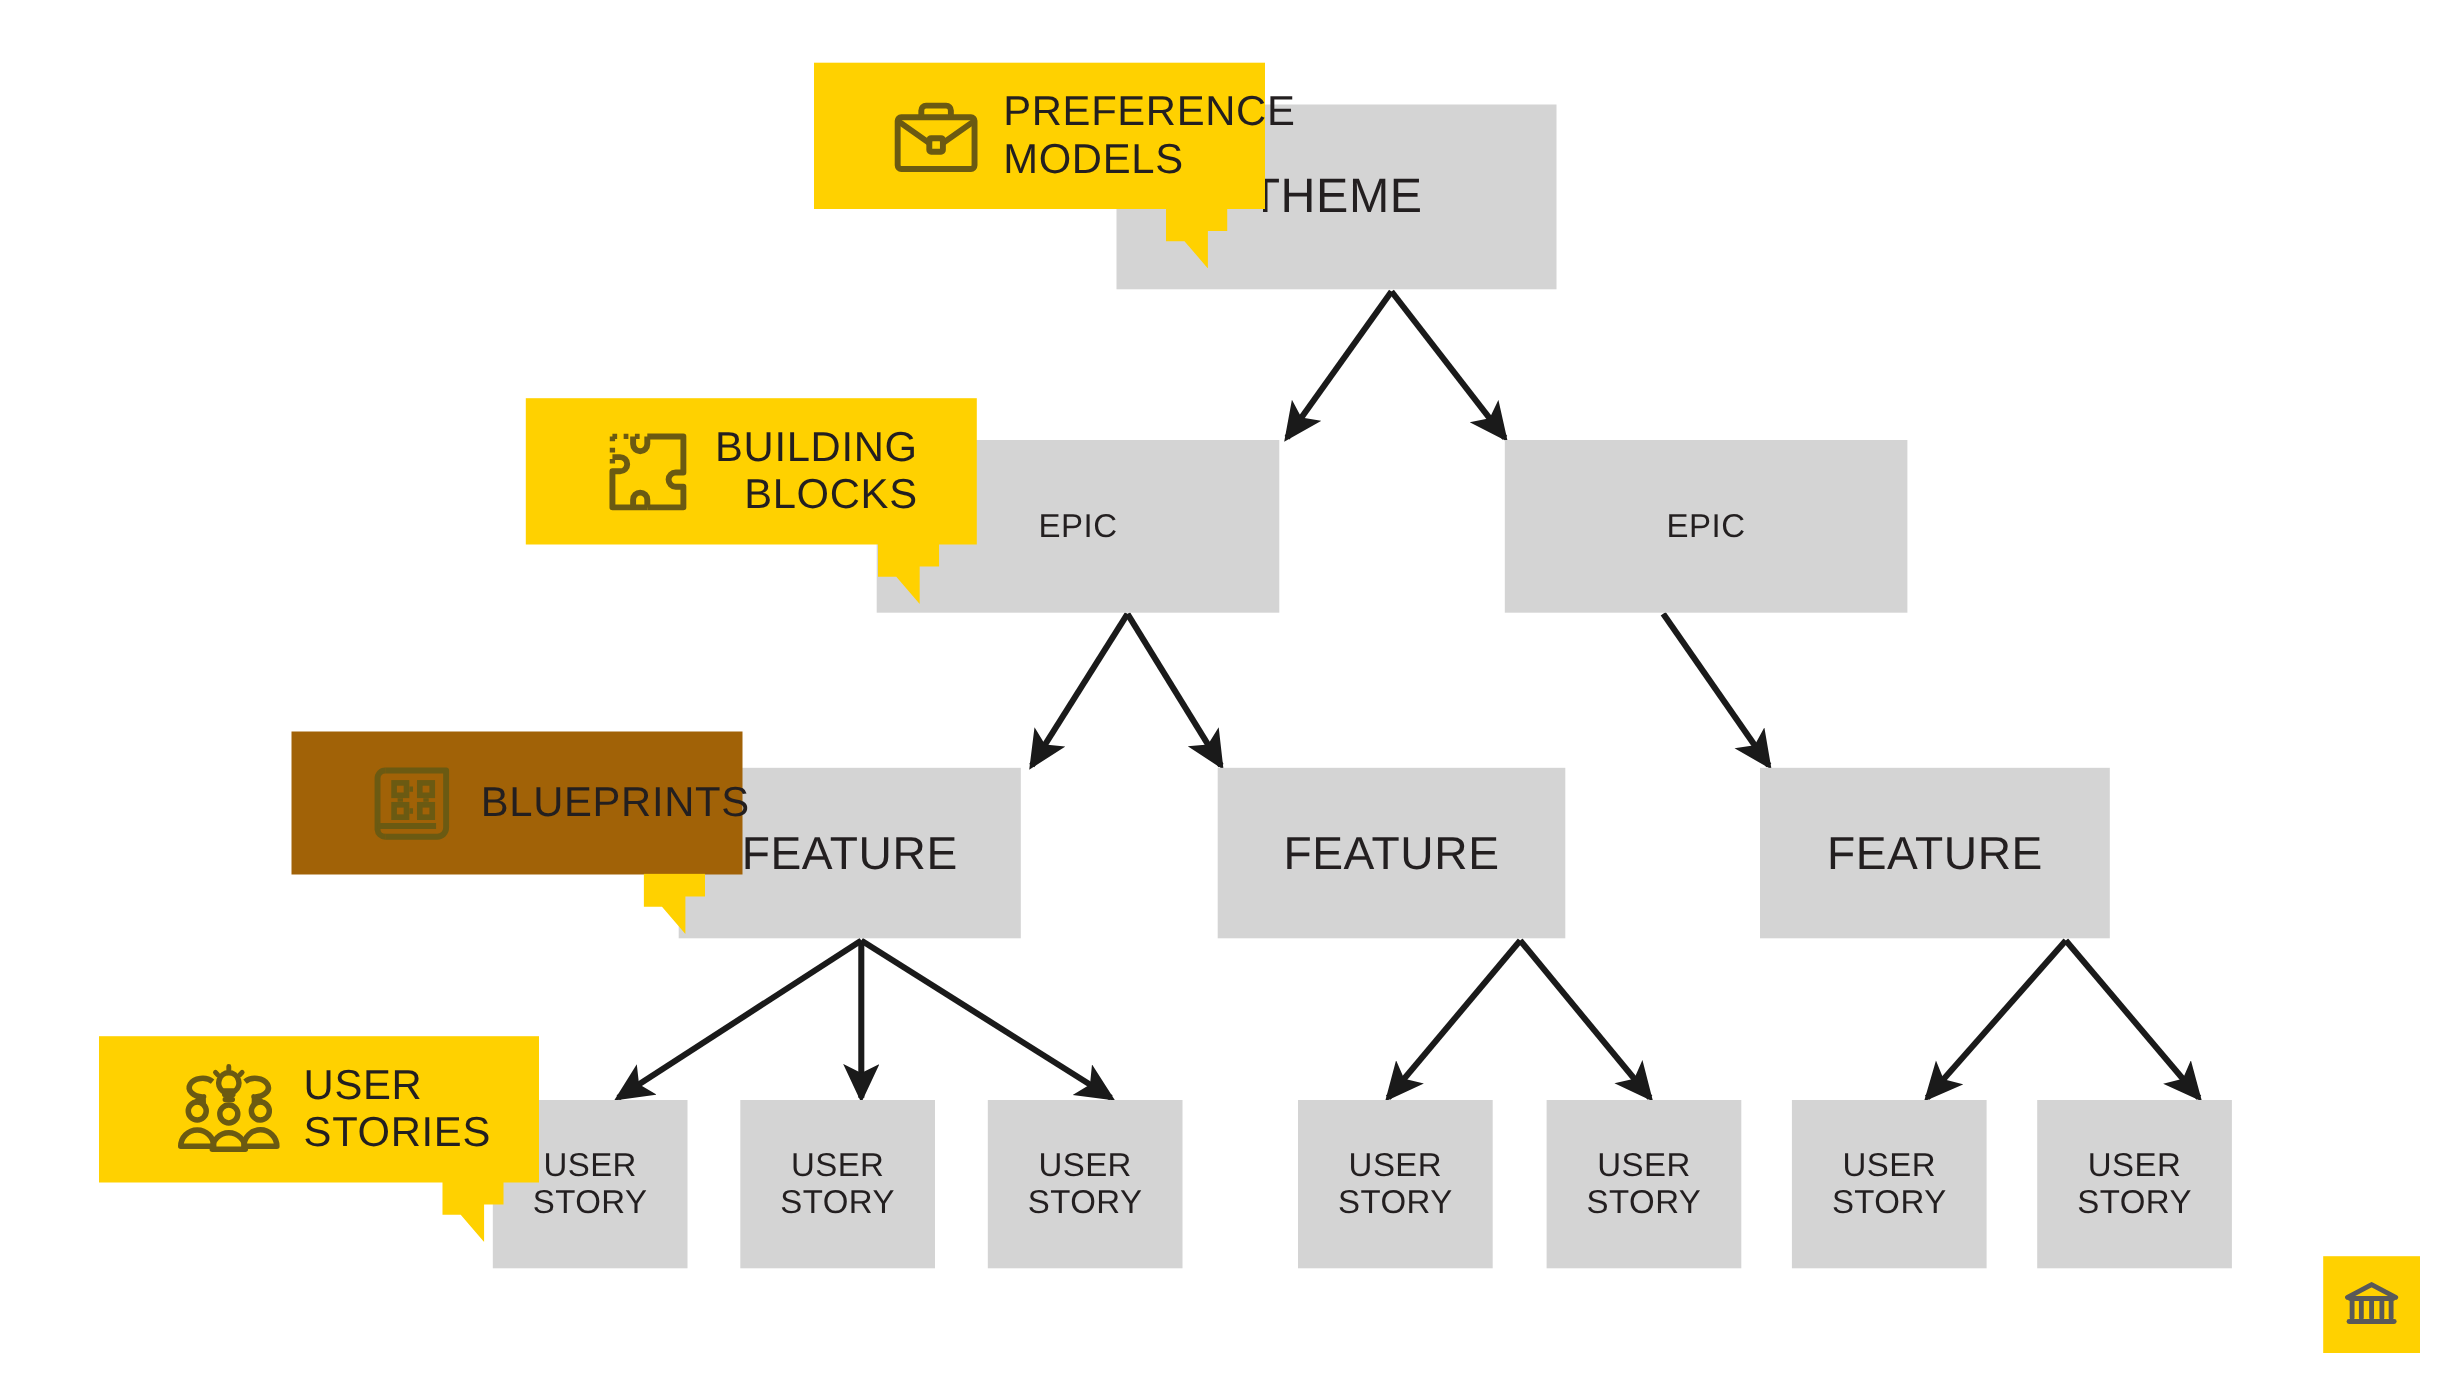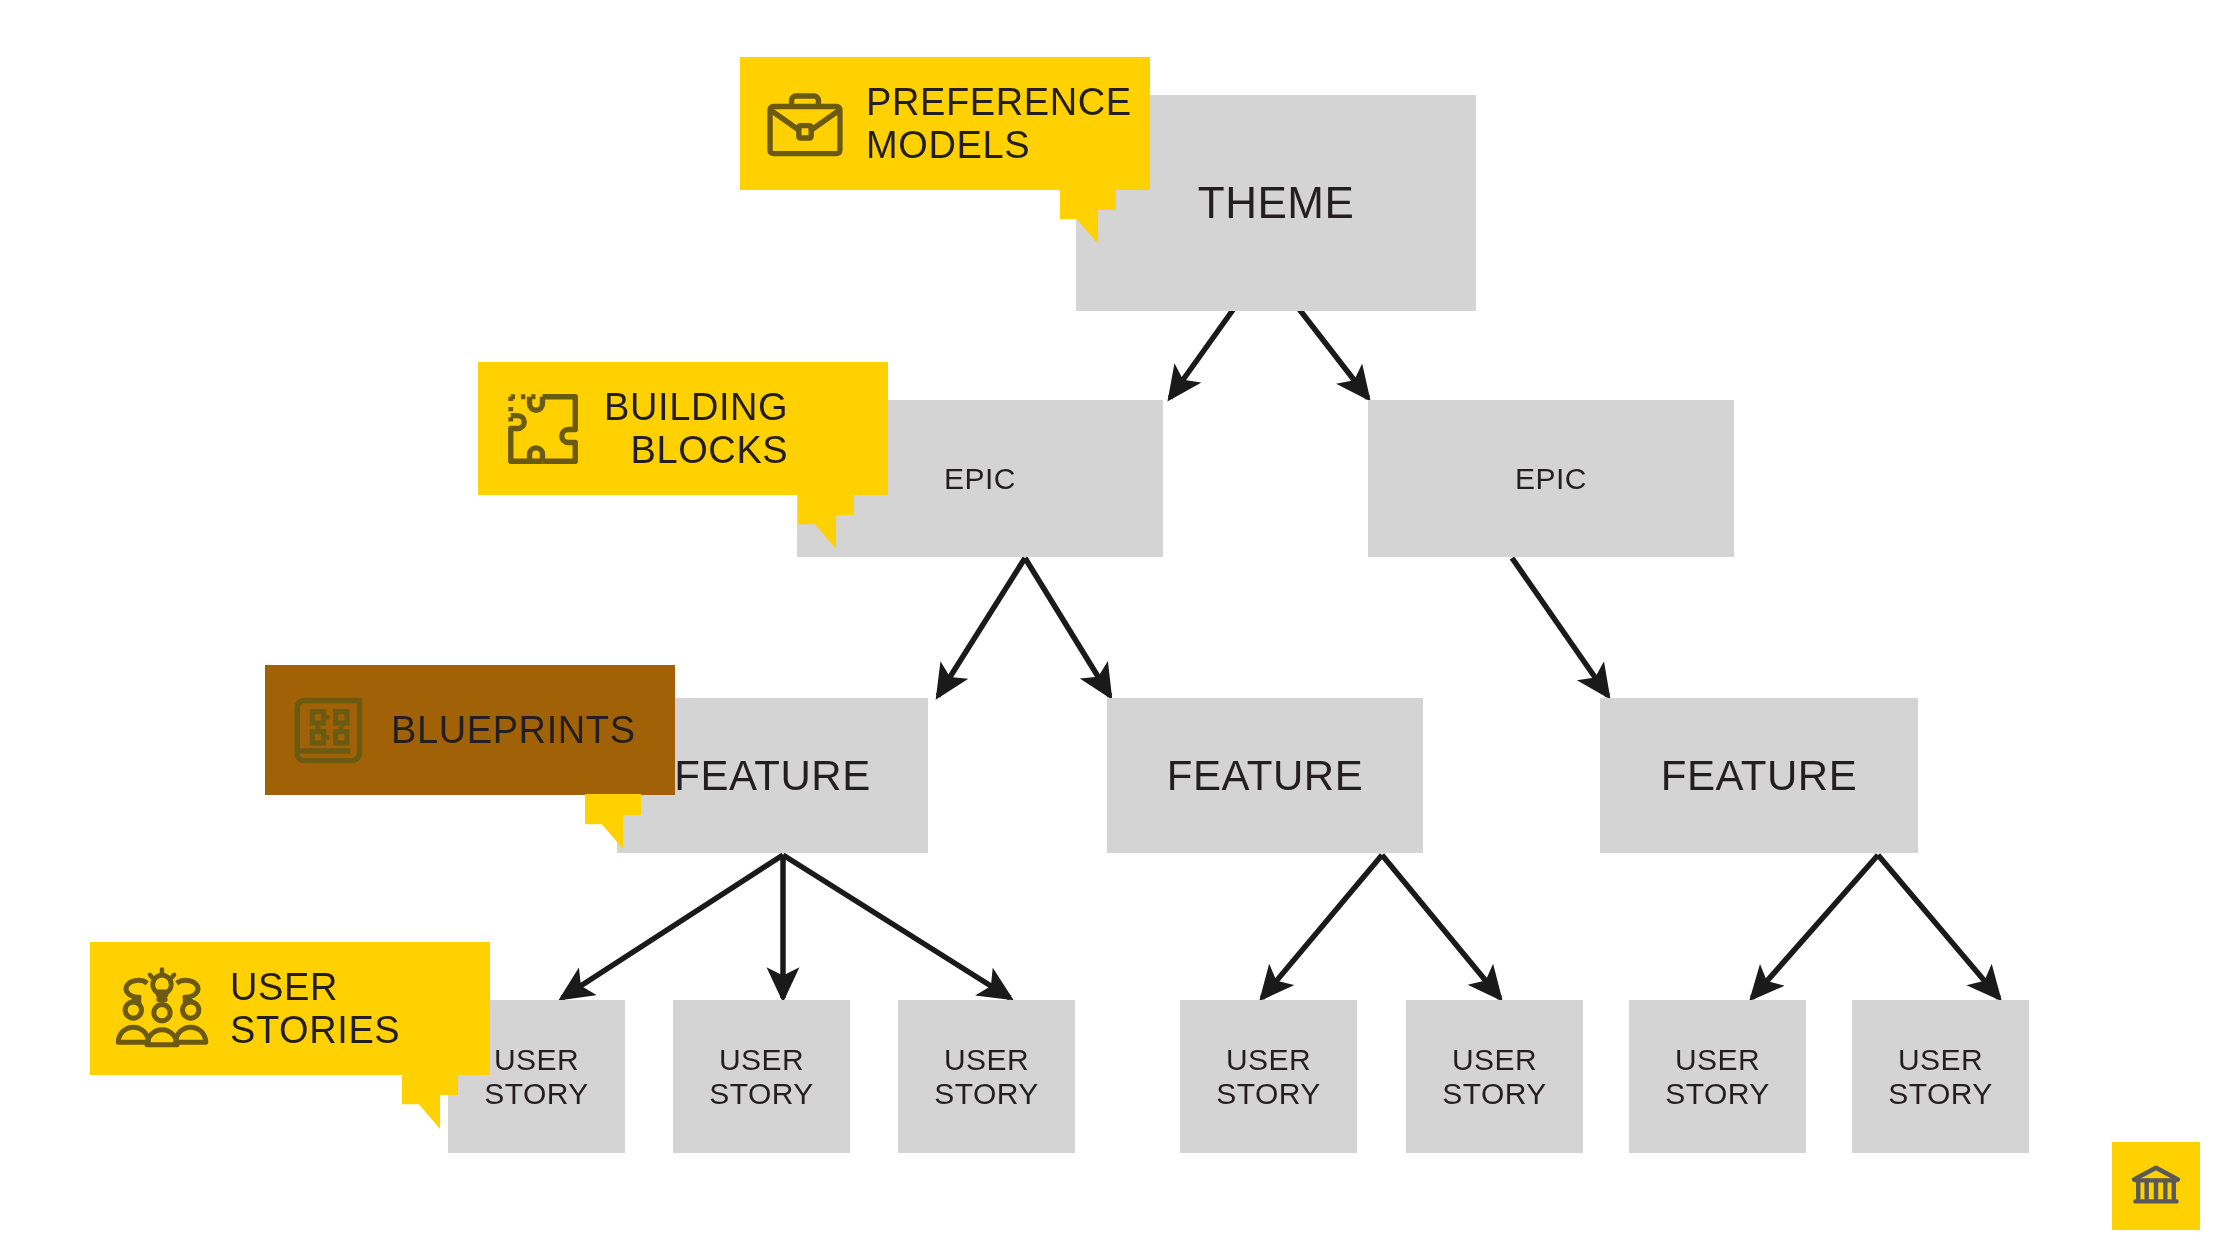--- a/index.html
+++ b/index.html
@@ -12,21 +12,21 @@
         letter-spacing:.5px;line-height:1.12;}
   .node.theme{font-size:44px;}
   .node.epic{font-size:30px;justify-content:center;}
   .node.feature{font-size:42px;}
   .node.story{font-size:30px;letter-spacing:.4px;}
   .node .lbl{white-space:pre-line;}
 
   svg.edges{position:absolute;left:0;top:0;width:2240px;height:1260px;overflow:visible;pointer-events:none;}
 
   .callout{position:absolute;background:#FFD100;display:flex;align-items:center;
-           box-sizing:border-box;}
+           box-sizing:border-box;padding-left:46px;}
   .callout .ico{flex:0 0 auto;display:flex;align-items:center;justify-content:center;}
   .callout .ctext{color:#231f20;font-size:38px;line-height:1.12;white-space:pre-line;
                   letter-spacing:.6px;}
 
   .brandmark{position:absolute;background:#FFD100;display:flex;align-items:center;justify-content:center;}
 </style>
 </head>
 <body>
 
 <div id="stage">
@@ -47,21 +47,21 @@
         <line x1="783" y1="855" x2="783" y2="998"></line>
         <line x1="783" y1="855" x2="1010" y2="998"></line>
         <line x1="1382" y1="855" x2="1262" y2="998"></line>
         <line x1="1382" y1="855" x2="1500" y2="998"></line>
         <line x1="1878" y1="855" x2="1752" y2="998"></line>
         <line x1="1878" y1="855" x2="1999" y2="998"></line>
       </g>
   </svg>
 
   <div id="node-layer">
-      <div class="node theme" style="left: 1076px; top: 95px; width: 400px; height: 216px; background: rgb(212, 212, 212); color: rgb(35, 31, 32);">
+      <div class="node theme" style="left: 1015px; top: 95px; width: 400px; height: 168px; background: rgb(212, 212, 212); color: rgb(35, 31, 32);">
         <span class="lbl">THEME</span>
       </div>
       <div class="node epic" style="left: 797px; top: 400px; width: 366px; height: 157px; background: rgb(212, 212, 212); color: rgb(35, 31, 32);">
         <span class="lbl">EPIC</span>
       </div>
       <div class="node epic" style="left: 1368px; top: 400px; width: 366px; height: 157px; background: rgb(212, 212, 212); color: rgb(35, 31, 32);">
         <span class="lbl">EPIC</span>
       </div>
       <div class="node feature" style="left: 617px; top: 698px; width: 311px; height: 155px; background: rgb(212, 212, 212); color: rgb(35, 31, 32);">
         <span class="lbl">FEATURE</span>

